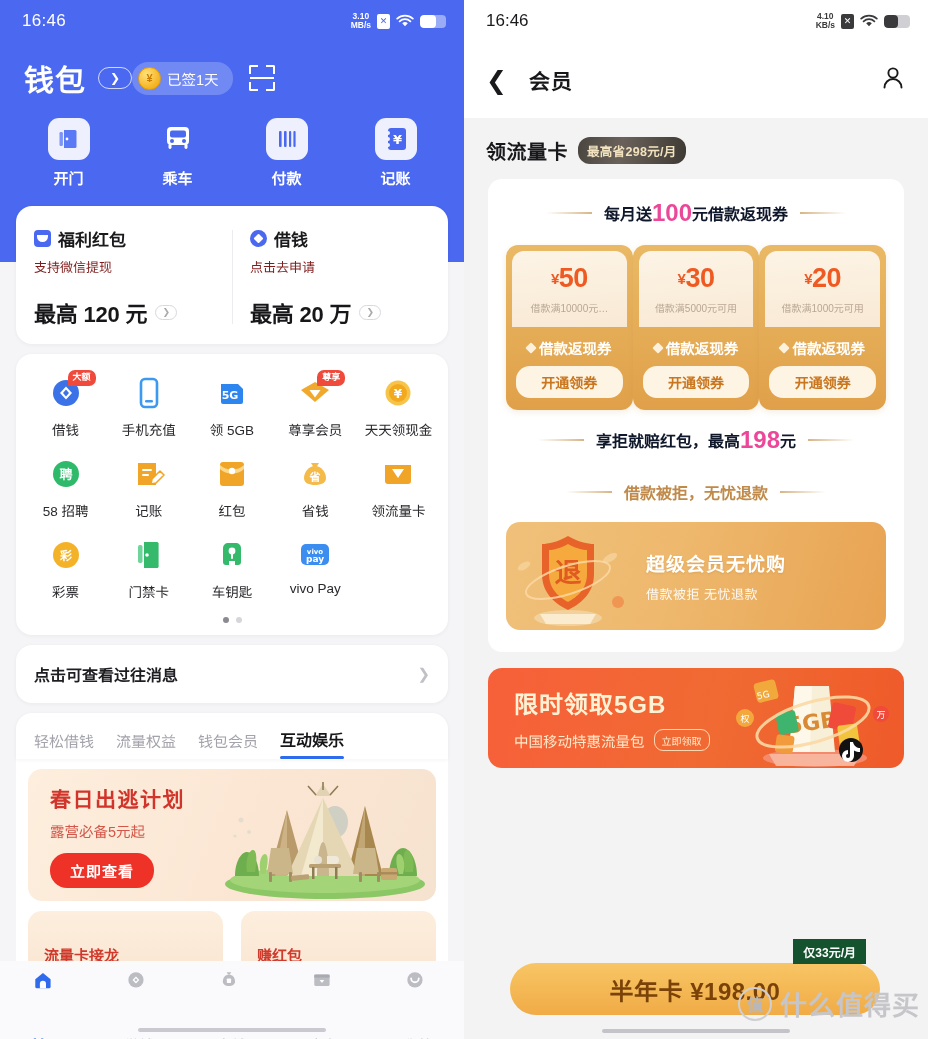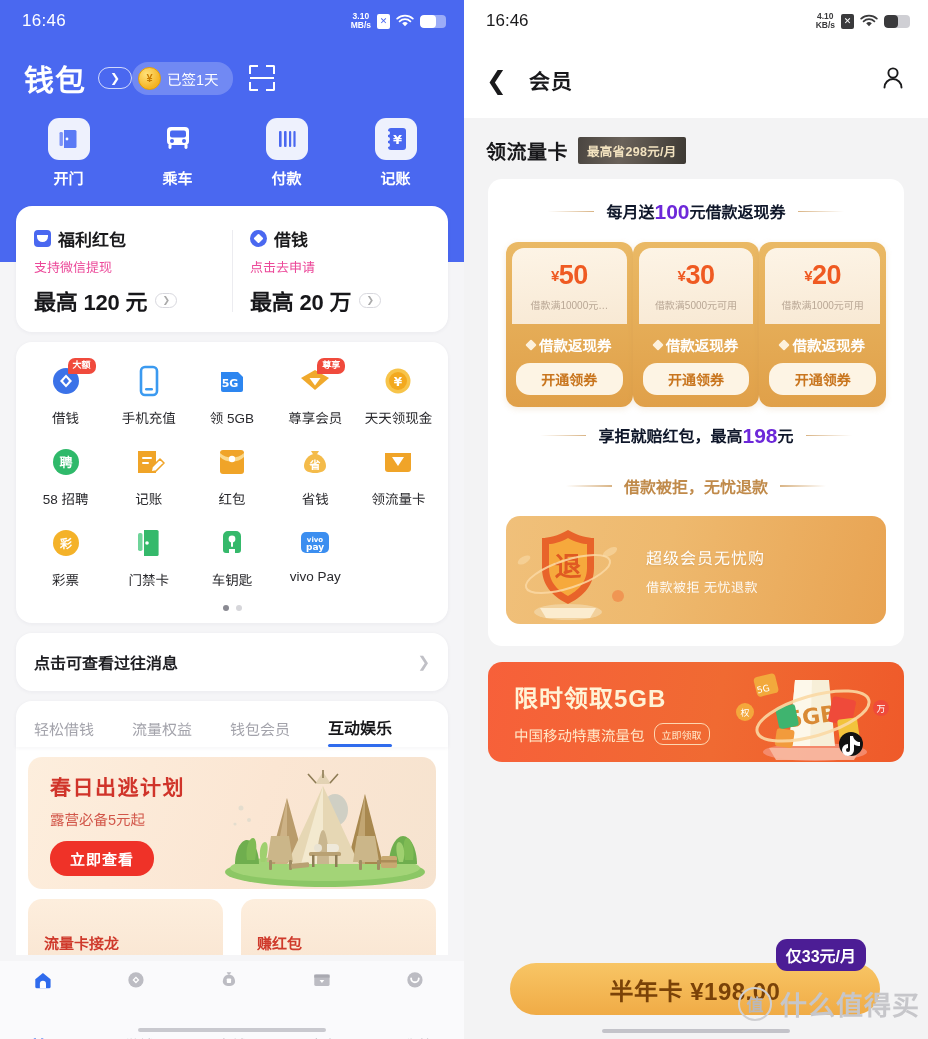--- a/index.html
+++ b/index.html
@@ -106,21 +106,21 @@
   .b-badge-ico.red-pkt::after{
     content:''; position:absolute; left:3px; right:3px; top:5px; height:7px;
     background:#fff; border-radius: 0 0 7px 7px;
   }
   .b-badge-ico.loan { border-radius: 50%; }
   .b-badge-ico.loan::after{
     content:''; position:absolute; left:5px; top:5px; width:7px; height:7px; background:#fff;
     transform: rotate(45deg); border-radius: 1px;
   }
   .b-title { font-size: 17px; font-weight: 700; color: #1a1a1c; }
-  .b-sub { font-size: 13px; color: #ec4899; margin: 6px 0 8px; }
+  .b-sub { font-size: 13px; color: #7f1d1d; margin: 6px 0 20px; }
   .b-amt-row { display: flex; align-items: center; gap: 8px; }
   .b-amt { font-size: 22px; font-weight: 700; color: #17171a; letter-spacing: -.2px; }
   .b-arrow {
     width: 22px; height: 15px; border: 1px solid #d8d8de; border-radius: 8px;
     display:flex; align-items:center; justify-content:center; color:#aaa; font-size: 9px;
   }
 
   
   .grid-card { padding: 14px 8px 8px; }
   .grid { display: grid; grid-template-columns: repeat(5, 1fr); row-gap: 4px; }
@@ -137,21 +137,21 @@
   .dot.on { background: #8a8a92; }
 
   .msg-card {
     display: flex; align-items: center; justify-content: space-between;
     padding: 17px 18px; margin-bottom: 10px;
   }
   .msg-text { font-size: 16px; font-weight: 600; color: #1e1e22; }
   .msg-chev { color: #c0c0c6; font-size: 15px; }
 
   .tabs-card { padding: 14px 0 0; margin-bottom: 0; border-radius: 16px 16px 0 0; }
-  .tabs { display: flex; gap: 38px; padding: 0 18px; align-items: flex-end; }
+  .tabs { display: flex; gap: 22px; padding: 0 18px; align-items: flex-end; }
   .tab { font-size: 15px; color: #a3a3ab; padding-bottom: 8px; position: relative; white-space: nowrap; }
   .tab.active { color: #17171a; font-weight: 700; font-size: 16px; }
   .tab.active::after {
     content:''; position:absolute; left: 0; right: 0; bottom: 0; height: 3.5px;
     background: #2f6bed; border-radius: 2px;
   }
 
   .promo-wrap { background: #fff; margin: 0 16px; padding: 10px 12px 0; }
   .promo-card {
     position: relative; height: 132px; border-radius: 14px; overflow: hidden;
@@ -214,34 +214,34 @@
   }
   .nav-left { display: flex; align-items: center; gap: 22px; }
   .back-chev { font-size: 25px; color: #1a1a1c; font-weight: 300; line-height: 1; }
   .nav-title { font-size: 21px; font-weight: 700; color: #18181b; letter-spacing: 1px; }
 
   .sec-head { display: flex; align-items: center; gap: 10px; padding: 18px 22px 14px; }
   .sec-title { font-size: 20px; font-weight: 700; color: #18181b; letter-spacing: .5px; }
   .sec-badge {
     background: linear-gradient(100deg,#4a4540,#6a625a 40%,#3d3933);
     color: #f2e2bf; font-size: 12.5px; font-weight: 600;
-    padding: 4px 9px; border-radius: 2px; letter-spacing: .3px;
+    padding: 4px 9px; border-radius: 12px; letter-spacing: .3px;
   }
 
   .r-card {
     background: #fff; border-radius: 14px; margin: 0 24px 16px;
     padding: 20px 14px 22px;
   }
   .divider-title {
     display: flex; align-items: center; justify-content: center; gap: 12px; margin-bottom: 18px;
   }
   .dl { width: 46px; height: 1.5px; background: linear-gradient(90deg,rgba(214,170,108,0),#d9b485); }
   .dr { width: 46px; height: 1.5px; background: linear-gradient(90deg,#d9b485,rgba(214,170,108,0)); }
   .dt-text { font-size: 16px; font-weight: 700; color: #c08a4a; white-space: nowrap; }
-  .dt-text .big { font-size: 21px; color: #6d28d9; font-weight: 800; vertical-align: -1px; }
+  .dt-text .big { font-size: 24px; color: #ec4899; font-weight: 800; vertical-align: -1px; }
   .dt-text .em { color: #0f172a; }
 
   .coupons { display: flex; padding: 0 4px; }
   .coupon {
     flex: 1; border-radius: 12px; overflow: hidden; position: relative;
     background: linear-gradient(180deg,#eab965,#e0a049);
     box-shadow: 0 2px 6px rgba(200,150,80,.18);
   }
   .c-top {
     background: linear-gradient(175deg,#fdf4e6,#f8e9d4);
@@ -289,21 +289,21 @@
     border: none; border-radius: 18px; padding: 9px 16px; margin-right: 16px; white-space: nowrap;
   }
 
   .shield-banner {
     margin: 0 4px; height: 108px; border-radius: 14px; overflow: hidden;
     background: linear-gradient(105deg,#f0c07a 0%,#eeb96e 42%,#e8a352 100%);
     display: flex; align-items: center; position: relative;
   }
   .sh-art { width: 140px; height: 100%; position: relative; flex-shrink: 0; }
   .sh-text { color: #fff; }
-  .sh-t1 { font-size: 16px; font-weight: 400; letter-spacing: 1px; text-shadow: 0 1px 2px rgba(170,110,30,.25); }
+  .sh-t1 { font-size: 19px; font-weight: 700; letter-spacing: 1px; text-shadow: 0 1px 2px rgba(170,110,30,.25); }
   .sh-t2 { font-size: 13px; margin-top: 8px; opacity: .92; letter-spacing: .5px; }
 
   .gb-banner {
     margin: 16px 24px 0; height: 100px; border-radius: 14px; overflow: hidden;
     background: linear-gradient(100deg,#f7603a,#f06a32 55%,#ef5a2a);
     display: flex; align-items: center; position: relative;
   }
   .gb-left { padding-left: 26px; z-index: 2; }
   .gb-t1 { color: #fff3d6; font-size: 24px; font-weight: 800; letter-spacing: 1px; }
   .gb-row { display: flex; align-items: center; gap: 9px; margin-top: 9px; }
@@ -315,22 +315,22 @@
   .gb-art { position: absolute; right: 10px; bottom: 0; width: 165px; height: 100px; }
 
   .buy-wrap { position: absolute; bottom: 0; left: 0; right: 0; height: 104px; }
   .buy-btn {
     position: absolute; left: 46px; right: 48px; top: 28px; height: 52px;
     border-radius: 26px; background: linear-gradient(180deg,#f8c565,#f0ab46);
     border: none; display: flex; align-items: center; justify-content: center;
     color: #7a4208; font-size: 24px; font-weight: 800; letter-spacing: .5px;
   }
   .buy-tip {
-    position: absolute; right: 62px; top: 4px; background: #4c1d95; color: #fff;
-    font-size: 16px; padding: 4px 10px; border-radius: 11px; z-index: 3; font-weight: 600;
+    position: absolute; right: 62px; top: 4px; background: #14532d; color: #fff;
+    font-size: 12px; padding: 4px 10px; border-radius: 0; z-index: 3; font-weight: 600;
   }
   .r-home-bar {
     position: absolute; bottom: 6px; left: 50%; transform: translateX(-50%);
     width: 188px; height: 4.5px; border-radius: 3px; background: #c3c3c9;
   }
   .watermark {
     position: absolute; right: 8px; bottom: 16px; display: flex; align-items: center; gap: 8px;
     z-index: 4; pointer-events: none;
   }
   .wm-circle {

